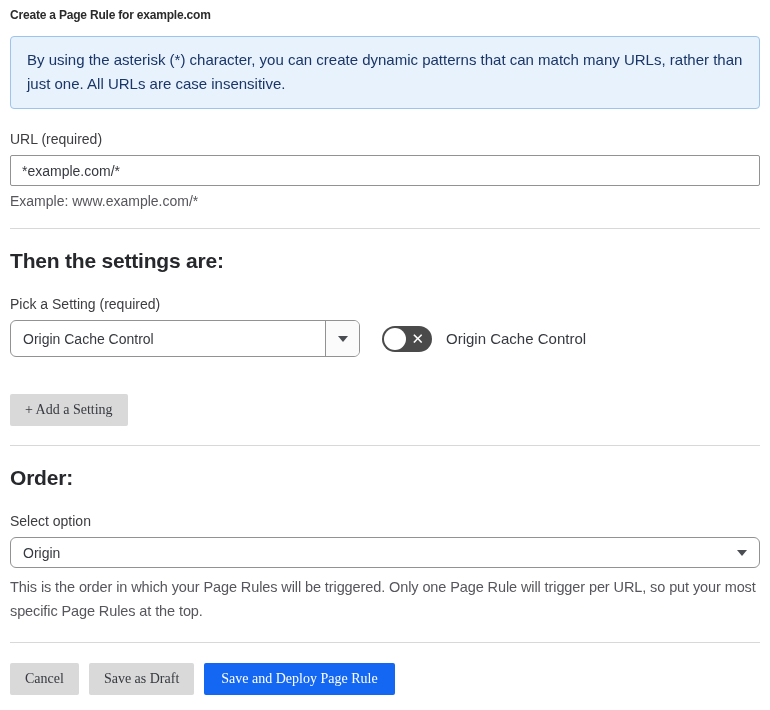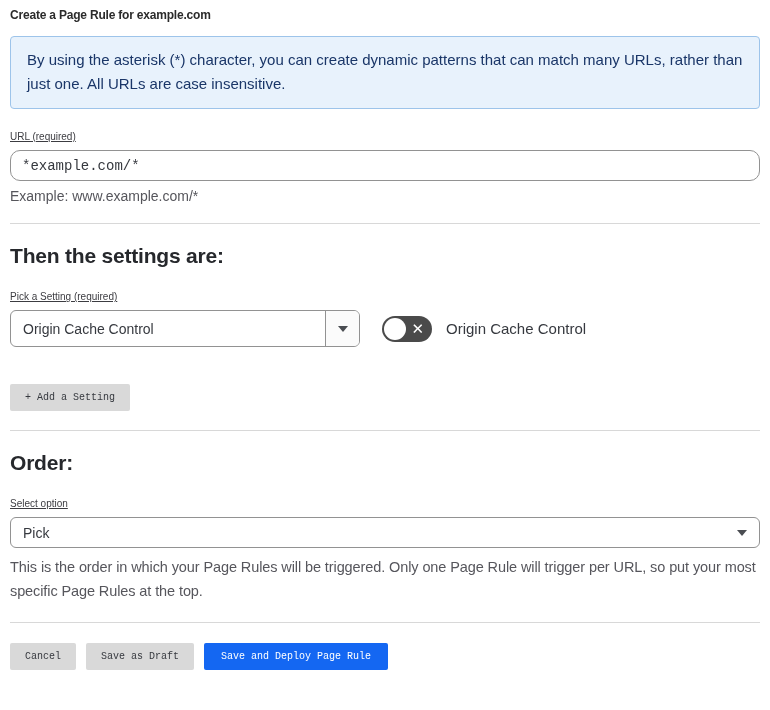--- a/index.html
+++ b/index.html
@@ -28,33 +28,32 @@
     color: #1a3668;
     margin-bottom: 22px;
   }
   .info-box .info-heading { font-weight: 700; }
   .info-box a.info-link {
     color: #2563cf;
     text-decoration: underline;
     cursor: pointer;
   }
   .field-label {
-    font-size: 10px;
+    font-size: 14px;
     color: #3c3c41;
     margin-bottom: 8px;
-    text-decoration: underline;
   }
   .text-input {
     width: 100%;
     height: 31px;
     border: 1px solid #929292;
-    border-radius: 10px;
+    border-radius: 2px;
     padding: 0 11px;
     font-size: 14px;
-    font-family: Liberation Mono, monospace;
+    font-family: Liberation Sans, sans-serif;
     color: #36393f;
     outline: none;
     background: #fff;
   }
   .field-help {
     font-size: 14px;
     color: #56565c;
     margin-top: 7px;
   }
   .divider {
@@ -128,22 +127,22 @@
   }
   .toggle-label {
     margin-left: 14px;
     font-size: 15px;
     color: #36393f;
   }
   .btn {
     display: inline-block;
     border: none;
     border-radius: 2px;
-    font-family: Liberation Mono, monospace;
-    font-size: 10px;
+    font-family: Liberation Serif, serif;
+    font-size: 14px;
     padding: 8px 15px;
     cursor: pointer;
     color: #36393f;
     background: #d9d9d9;
   }
   .btn-add { margin-top: 37px; }
   .order-select { height: 31px; margin-bottom: 0; }
   .order-select .caret { margin-right: 12px; }
   .order-help {
     font-size: 14.5px;
@@ -200,21 +199,21 @@
 </div>
 
 <button class="btn btn-add">+ Add a Setting</button>
 
 <hr class="divider">
 
 <div class="section-heading">Order:</div>
 
 <div class="field-label mt-section">Select option</div>
 <div class="select-box order-select mt-input">
-  <span class="select-value">Pick</span>
+  <span class="select-value">Origin</span>
   <span class="caret"></span>
 </div>
 <div class="order-help">This is the order in which your Page Rules will be triggered. Only one Page Rule will trigger per URL, so put your most specific Page Rules at the top.</div>
 
 <hr class="divider">
 
 <div class="footer-actions">
   <button class="btn">Cancel</button>
   <button class="btn">Save as Draft</button>
   <button class="btn btn-primary">Save and Deploy Page Rule</button>

